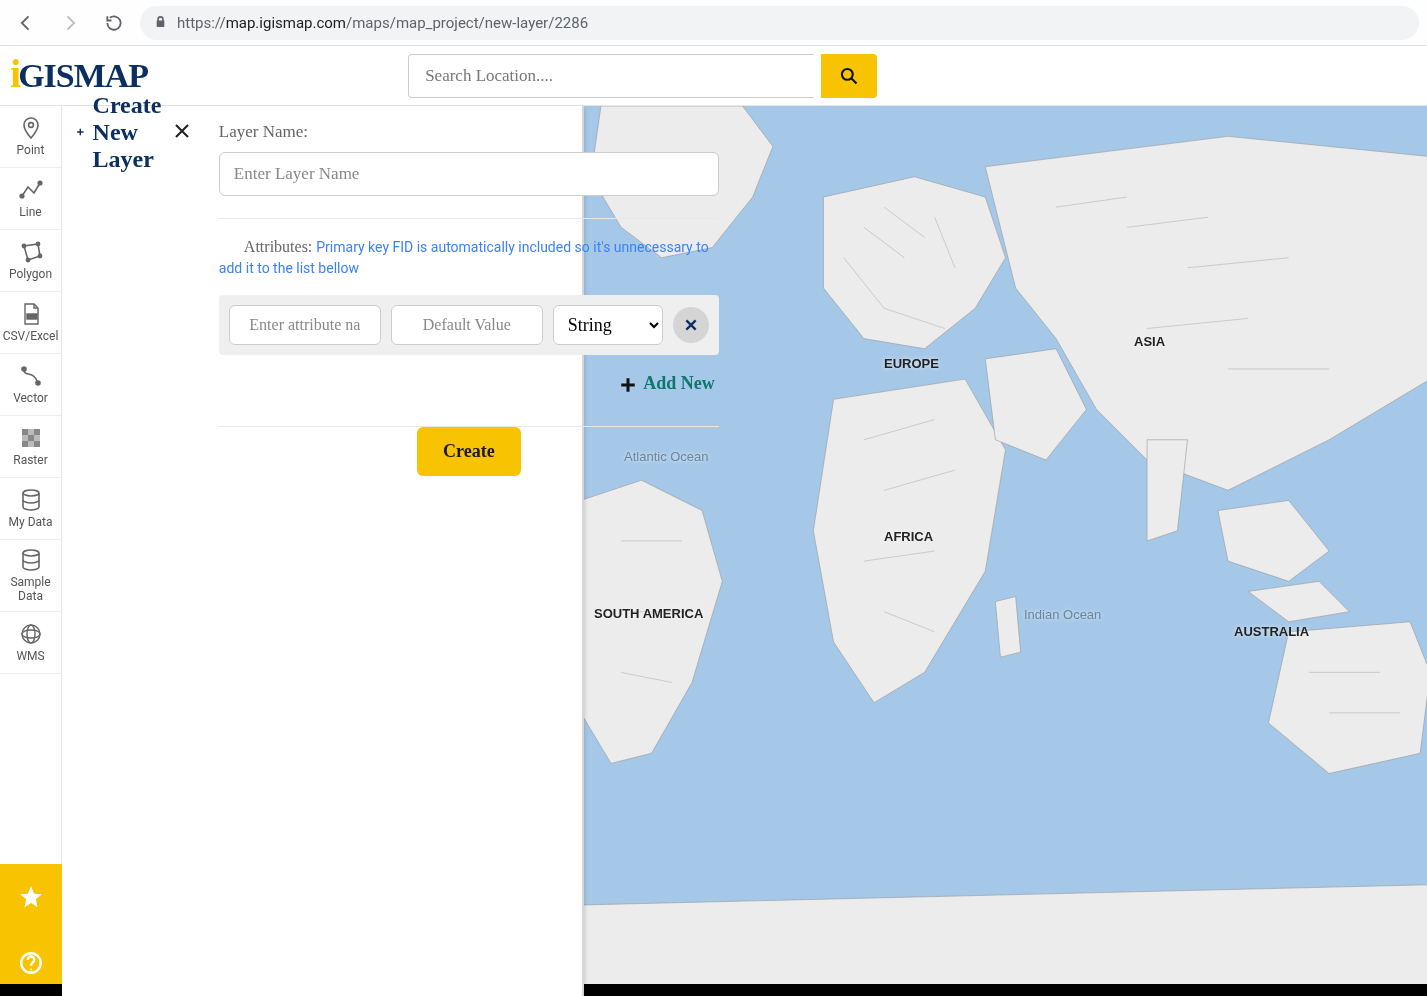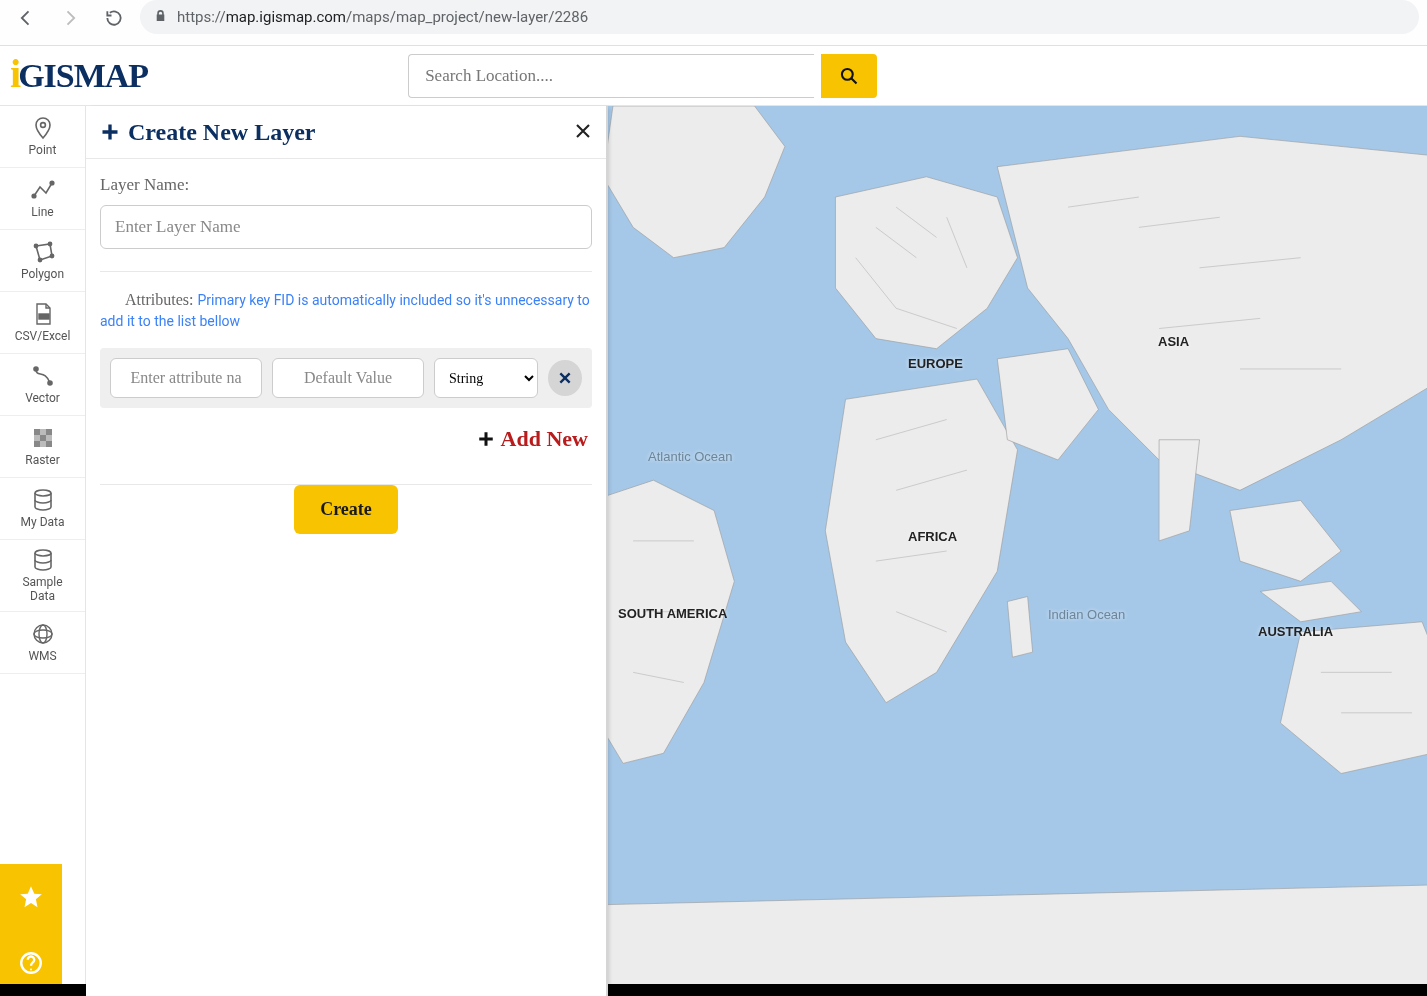--- a/index.html
+++ b/index.html
@@ -9,21 +9,21 @@
     height: 996px;
     overflow: hidden;
     background: #ffffff;
   }
   
   .browser-bar {
     height: 46px;
     background: #fefefe;
     border-bottom: 1px solid #e0e0e0;
     display: flex;
-    align-items: flex-start;
+    align-items: center;
     padding: 0 8px;
     gap: 8px;
   }
   .nav-arrow { width: 36px; height: 36px; display:flex; align-items:center; justify-content:center; border-radius:50%; cursor:pointer; color:#5f6368;}
   .nav-arrow.disabled { color:#bdbdbd; }
   .url-bar {
     flex: 1;
     height: 34px;
     background: #f1f3f4;
     border-radius: 17px;
@@ -89,21 +89,21 @@
     display:flex;align-items:center;justify-content:center;
   }
   
   .body-row {
     flex:1;
     display:flex;
     min-height:0;
   }
   
   .left-tools {
-    width: 86px;
+    width: 62px;
     background:#fff;
     border-right: 1px solid #e5e5e5;
     display:flex;
     flex-direction:column;
   }
   .tool-item {
     height: 62px;
     display:flex;
     flex-direction:column;
     align-items:center;
@@ -123,21 +123,21 @@
     background:#f8c300;
     display:flex;align-items:center;justify-content:center;
     cursor:pointer;
   }
   
   .side-panel {
     width: 522px;
     background:#fff;
     border-right: 2px solid #d5d5d5;
     display:flex;
-    flex-direction:column;
+    flex-direction:row;
     overflow:visible;
     box-shadow: 3px 0 4px -2px rgba(0,0,0,0.15);
     z-index:2;
   }
   .panel-header {
     height: 52px;
     display:flex;
     align-items:center;
     justify-content:space-between;
     padding: 0 14px;
@@ -214,47 +214,47 @@
   .attr-input::placeholder { color:#888; }
   .attr-name { width:152px; }
   .attr-default { width:152px; }
   .attr-select {
     height:40px;
     width:110px;
     border:1px solid #ccc;
     border-radius:6px;
     background:#fff;
     padding:0 10px;
-    font-size:14px;
+    font-size:18px;
     font-family: Georgia, serif;
   }
   .attr-remove {
     width:36px;height:36px;
     border-radius:50%;
     background:#d5d5d5;
     display:flex;align-items:center;justify-content:center;
     cursor:pointer;
     color:#0c2f62;
     font-weight:bold;
     font-size:18px;
   }
   .add-new-row {
     display:flex;
     justify-content:flex-end;
     margin-top:18px;
     padding-right:4px;
   }
   .add-new-btn {
     font-family: Georgia, serif;
-    font-size:22px;
+    font-size:18px;
     font-weight:700;
-    color:#b91c1c;
+    color:#0f766e;
     cursor:pointer;
     display:flex;
-    align-items:center;
+    align-items:flex-end;
     gap:6px;
   }
   .submit-row {
     margin-top:32px;
     border-top:1px solid #e8e8e8;
     display:flex;
     justify-content:center;
   }
   .create-btn {
     background:#f8c300;

